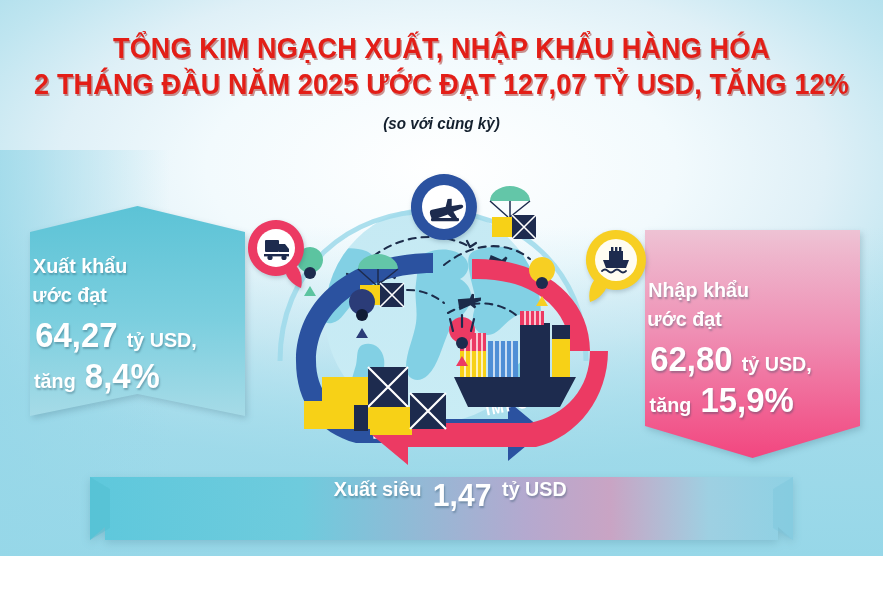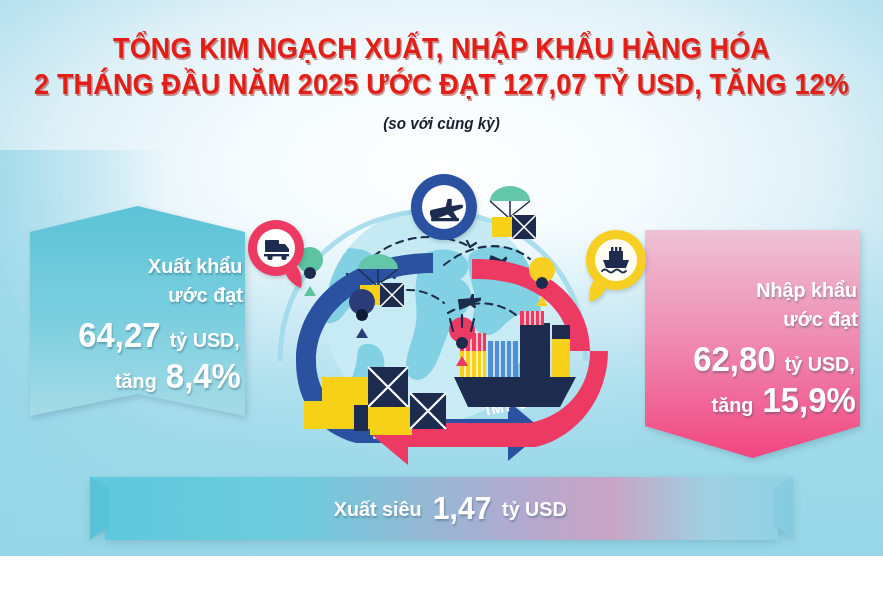--- a/index.html
+++ b/index.html
@@ -46,41 +46,41 @@
   }
 
   
   .panel{position:absolute;z-index:5;}
   .panel .shape{
     position:absolute;inset:0;
     filter:drop-shadow(2px 3px 3px rgba(40,80,100,.22));
   }
   .panel .copy{
     position:absolute;inset:0;display:flex;flex-direction:column;
-    align-items:flex-end;justify-content:center;
+    align-items:flex-start;justify-content:center;
     color:#ffffff;text-align:center;
     text-shadow:1px 1.5px 2px rgba(30,70,90,.35);
   }
   .p-lead{font-size:21px;font-weight:700;line-height:1.35;transform:scaleX(.94);}
   .p-big{
     margin-top:7px;font-size:35px;font-weight:700;line-height:1.08;
     transform:scaleX(.94);white-space:nowrap;
   }
   .p-big .unit{font-size:21px;font-weight:700;}
   .p-row2{margin-top:2px;font-size:35px;font-weight:700;transform:scaleX(.94);white-space:nowrap;}
   .p-row2 .lbl{font-size:21px;font-weight:700;}
 
   .panel-left{left:30px;top:206px;width:215px;height:236px;}
   .panel-right{left:645px;top:206px;width:215px;height:236px;margin-top:24px;}
 
   
   .ribbon{position:absolute;left:90px;top:477px;width:703px;height:63px;z-index:5;}
   .ribbon .rshape{position:absolute;inset:0;filter:drop-shadow(0 3px 4px rgba(40,90,110,.20));}
   .ribbon .rcopy{
-    position:absolute;inset:0;display:flex;align-items:center;justify-content:center;
+    position:absolute;inset:0;display:flex;align-items:flex-start;justify-content:center;
     color:#fff;text-shadow:1px 1.5px 2px rgba(30,70,90,.35);padding-left:17px;
   }
   .r-txt{font-size:21px;font-weight:700;transform:scaleX(.94);white-space:nowrap;}
   .r-num{font-size:32px;font-weight:700;}
 
   
   .illo{position:absolute;left:258px;top:165px;width:370px;height:310px;z-index:4;}
   .illo svg{display:block;}
 
   

